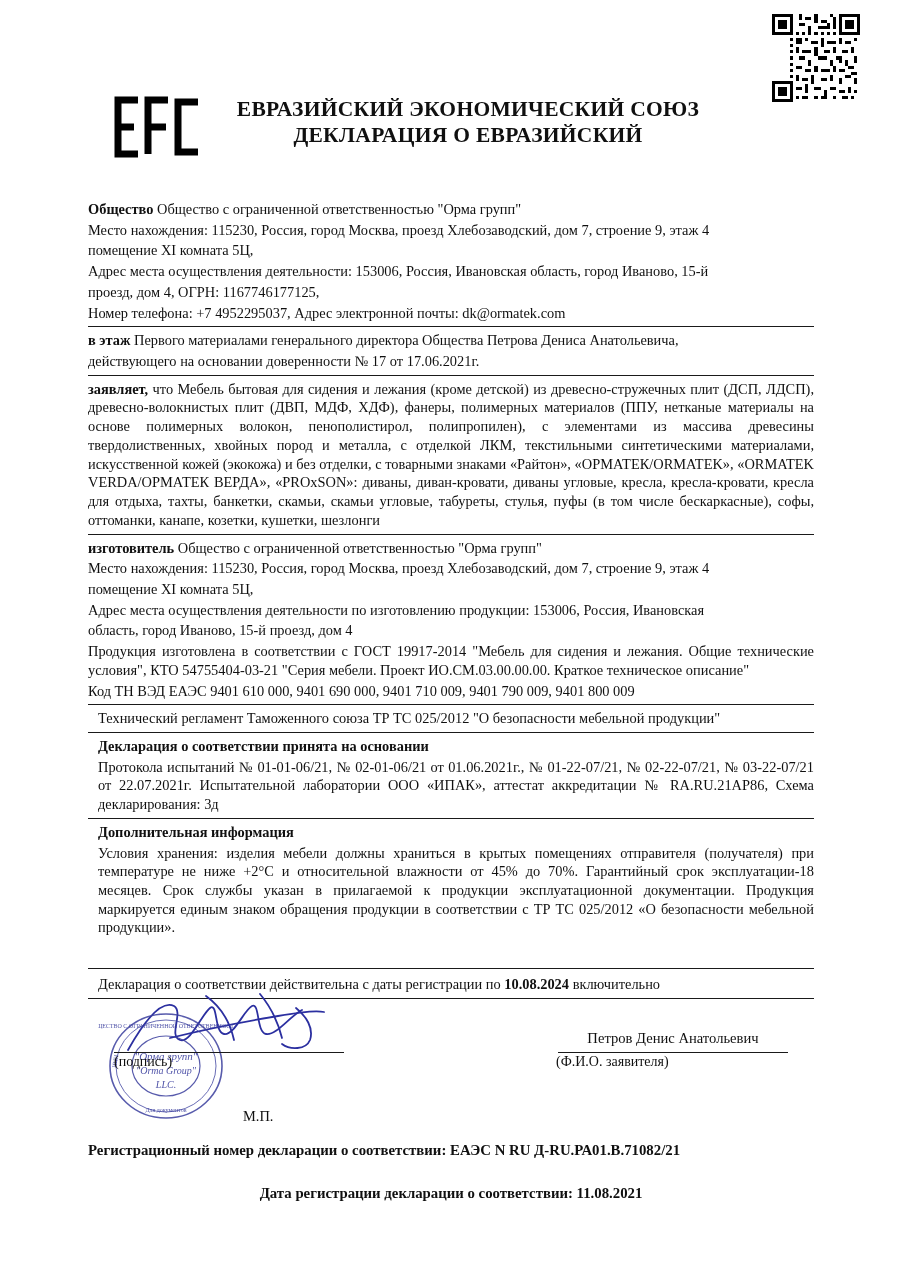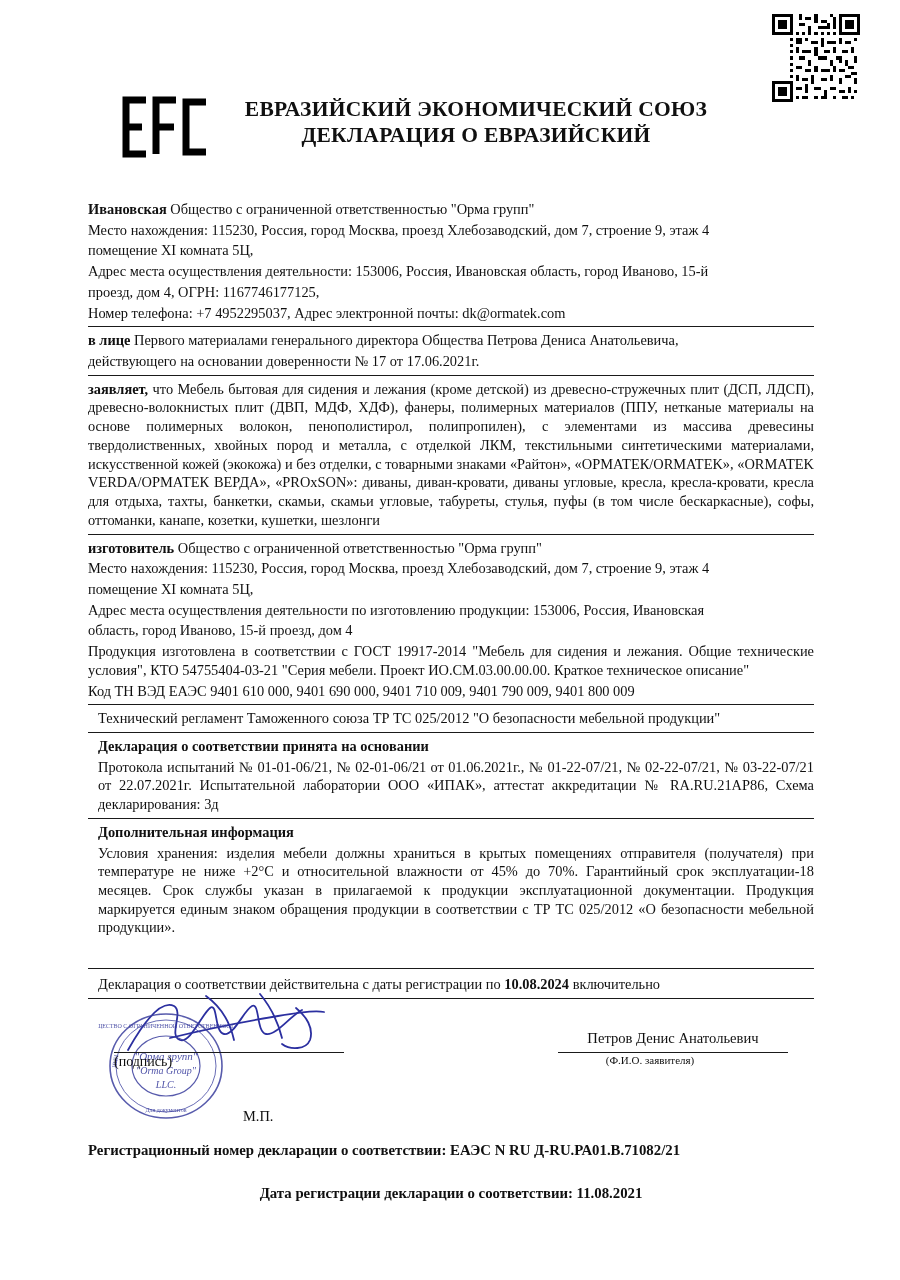--- a/index.html
+++ b/index.html
@@ -29,21 +29,21 @@
     top: 14px;
     right: 40px;
     width: 88px;
     height: 88px;
   }
 
   
   .header {
     position: absolute;
     top: 96px;
-    left: 8px;
+    left: 0;
     width: 724px;
     display: flex;
     align-items: flex-start;
     justify-content: flex-start;
   }
   .eac-mark {
     margin-left: 112px;
     width: 92px;
     height: 62px;
     position: relative;
@@ -127,25 +127,24 @@
   .sig-name-right {
     position: absolute;
     left: 470px;
     top: 30px;
     width: 230px;
     text-align: center;
     font-size: 14.6px;
   }
   .sig-caption-right {
     position: absolute;
-    left: 447px;
+    left: 468px;
     top: 54px;
     width: 230px;
-    text-align: center;
-    font-size: 11px;
+    font-size: 14px;
   }
   .mp {
     position: absolute;
     left: 155px;
     top: 108px;
     font-size: 14.4px;
   }
 
   
   .handsig {
@@ -321,31 +320,31 @@
     </div>
     <div class="header-titles">
       <div class="line1">ЕВРАЗИЙСКИЙ ЭКОНОМИЧЕСКИЙ СОЮЗ</div>
       <div class="line2">ДЕКЛАРАЦИЯ О ЕВРАЗИЙСКИЙ</div>
     </div>
   </div>
 
   <div class="content">
 
     <div class="block">
-      <p class="para"><b>Ивановская</b> <span>Общество с ограниченной ответственностью "Орма групп"</span></p>
+      <p class="para"><b>Общество</b> <span>Общество с ограниченной ответственностью "Орма групп"</span></p>
       <p class="para">Место нахождения: 115230, Россия, город Москва, проезд Хлебозаводский, дом 7, строение 9, этаж 4</p>
       <p class="para">помещение XI комната 5Ц,</p>
       <p class="para">Адрес места осуществления деятельности: 153006, Россия, Ивановская область, город Иваново, 15-й</p>
       <p class="para">проезд, дом 4, ОГРН: 1167746177125,</p>
       <p class="para">Номер телефона: +7 4952295037, Адрес электронной почты: dk@ormatek.com</p>
     </div>
     <div class="rule"></div>
 
     <div class="block">
-      <p class="para"><b>в лице</b> <span>Первого материалами генерального директора Общества Петрова Дениса Анатольевича,</span></p>
+      <p class="para"><b>в этаж</b> <span>Первого материалами генерального директора Общества Петрова Дениса Анатольевича,</span></p>
       <p class="para">действующего на основании доверенности № 17 от 17.06.2021г.</p>
     </div>
     <div class="rule"></div>
 
     <div class="block">
       <p class="para" style="text-align:justify;"><b>заявляет,</b> <span>что Мебель бытовая для сидения и лежания (кроме детской) из древесно-стружечных плит (ДСП, ЛДСП), древесно-волокнистых плит (ДВП, МДФ, ХДФ), фанеры, полимерных материалов (ППУ, нетканые материалы на основе полимерных волокон, пенополистирол, полипропилен), с элементами из массива древесины твердолиственных, хвойных пород и металла, с отделкой ЛКМ, текстильными синтетическими материалами, искусственной кожей (экокожа) и без отделки, с товарными знаками «Райтон», «ОРМАТЕК/ORMATEK», «ORMATEK VERDA/ОРМАТЕК ВЕРДА», «PROxSON»: диваны, диван-кровати, диваны угловые, кресла, кресла-кровати, кресла для отдыха, тахты, банкетки, скамьи, скамьи угловые, табуреты, стулья, пуфы (в том числе бескаркасные), софы, оттоманки, канапе, козетки, кушетки, шезлонги</span></p>
     </div>
     <div class="rule"></div>
 
     <div class="block">

